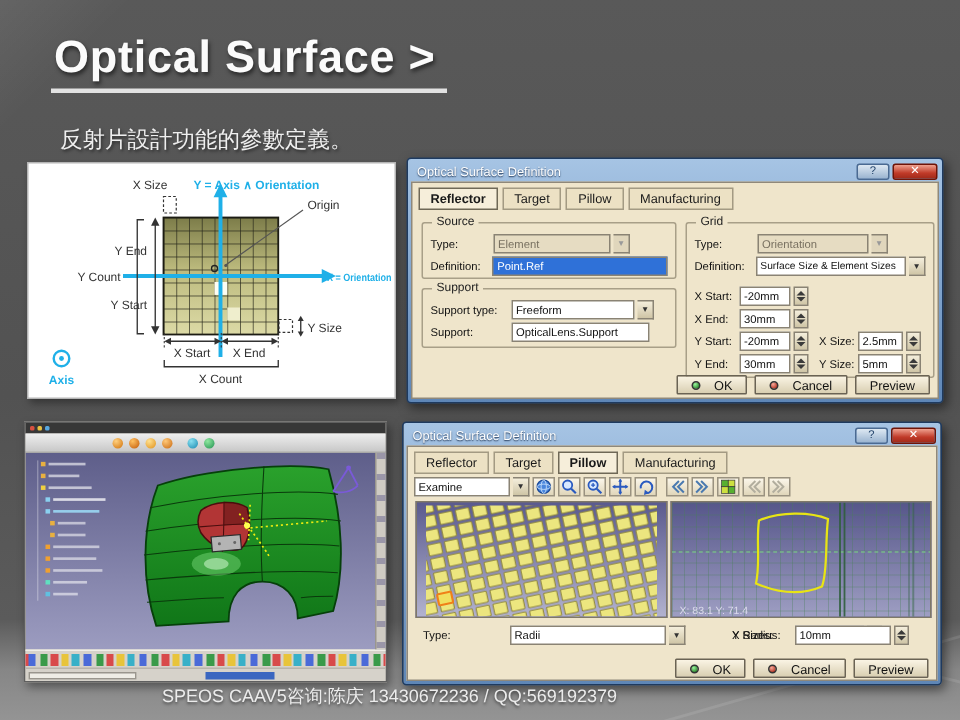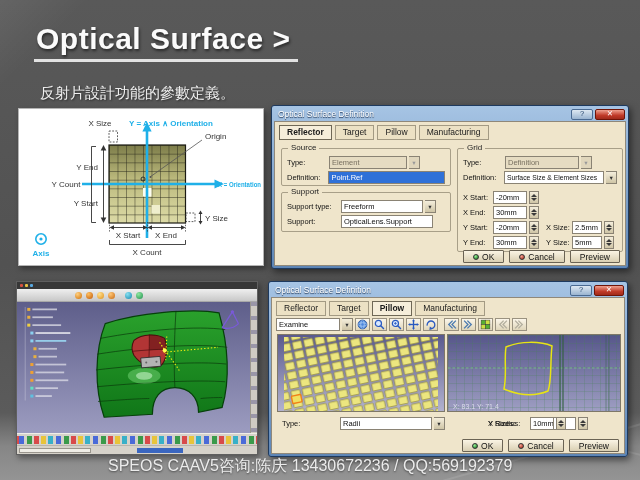--- a/index.html
+++ b/index.html
@@ -7,21 +7,21 @@
   #slide{position:relative;width:640px;height:480px;overflow:hidden;
     font-family:"Liberation Sans",sans-serif;
     background:linear-gradient(to bottom,#595959 0%,#525252 55%,#5b5b5b 86%,#868686 93%,#949494 100%)}
   #slide::before{content:"";position:absolute;top:-60px;left:-60px;width:190px;height:190px;
     background:linear-gradient(135deg,rgba(255,255,255,.16),rgba(255,255,255,0) 55%);pointer-events:none}
   .diagline{position:absolute;height:1.5px;background:rgba(255,255,255,.10)}
   #pgtitle{position:absolute;left:34px;top:22px;font-size:30px;font-weight:bold;color:#fbfbfb;
     letter-spacing:.5px;border-bottom:3px solid #e2e2e2;padding:0 8px 3px 2px;
     text-shadow:1px 2px 3px rgba(0,0,0,.55)}
   #subtitle{position:absolute;left:40px;top:84px;font-size:15px;color:#efefef;text-shadow:1px 1px 2px rgba(0,0,0,.5)}
-  #footer{position:absolute;left:108px;top:456px;font-size:16px;color:#ececec;text-shadow:0 1px 2px rgba(0,0,0,.5)}
+  #footer{position:absolute;left:108px;top:456px;font-size:12px;color:#ececec;text-shadow:0 1px 2px rgba(0,0,0,.5)}
   
   #diagram-panel{position:absolute;left:18px;top:108px;width:246px;height:158px;background:#fff;
     border:1px solid #b5b5b5;box-shadow:2px 3px 5px rgba(0,0,0,.35)}
   svg text{font-family:"Liberation Sans",sans-serif}
   
   .dlg{position:absolute;display:flex;flex-direction:column;padding:1px 2px 2px;border:1px solid #1e3a5f;
     border-radius:3px;background:linear-gradient(#a6c4e4,#5e86b6);box-shadow:2px 3px 7px rgba(0,0,0,.5)}
   .dlg-title{display:flex;align-items:center;height:14px;padding:0 1px}
   .dlg-title .t{flex:1;color:#fff;font-size:8.5px;padding-left:3px;text-shadow:0 1px 1px #1a3050;white-space:nowrap}
   .winbtn{height:11px;border-radius:2px;border:1px solid #54300f2e;display:flex;align-items:center;justify-content:center;
@@ -40,21 +40,21 @@
     display:flex;align-items:center;padding:0 2px;white-space:nowrap;overflow:hidden}
   .field.sel{background:#2f71d8;color:#fff}
   .field.dis{background:#e6dcc2;color:#787060}
   .dd{width:11px;height:13px;background:linear-gradient(#f4eedc,#cfc5a6);border:1px solid #8a8374;border-left:none;
     display:flex;align-items:center;justify-content:center;font-size:5.5px;color:#333}
   .dd.dis{color:#999;background:#e0d6bc}
   .spin{position:relative;width:10px;height:13px;background:linear-gradient(#f4eedc,#cfc5a6);border:1px solid #8a8374}
   .spin::before{content:"";position:absolute;left:1px;top:2px;border-left:3px solid transparent;border-right:3px solid transparent;border-bottom:3.5px solid #3a3a3a}
   .spin::after{content:"";position:absolute;left:1px;bottom:2px;border-left:3px solid transparent;border-right:3px solid transparent;border-top:3.5px solid #3a3a3a}
   .btnrow{position:absolute;right:5px;display:flex;gap:5px}
-  .btn{display:flex;align-items:center;gap:3px;height:13px;background:linear-gradient(#faf4e4,#d9cfb2);
+  .btn{display:flex;align-items:center;gap:9px;height:13px;background:linear-gradient(#faf4e4,#d9cfb2);
     border:1px solid #6a6354;border-radius:1px;font-size:8.5px;color:#111;padding:0 9px;white-space:nowrap}
   .dot{width:6px;height:6px;border-radius:50%;border:1px solid #333}
   .dot.green{background:radial-gradient(circle at 35% 30%,#9cf59c,#0e6a12)}
   .dot.red{background:radial-gradient(circle at 35% 30%,#f8a898,#a01808)}
   
   .tbar{position:absolute;left:4px;top:20px;display:flex;align-items:center;gap:2px}
   .ticon{width:15px;height:13px;border:1px solid #9a9280;background:linear-gradient(#fbf6ea,#e0d6ba);
     display:flex;align-items:center;justify-content:center}
   .panel{position:absolute;top:36px;height:78px;border:1px solid #7e7868;background:#5a5a8e;overflow:hidden}
   
@@ -194,21 +194,21 @@
         </div>
         <div class="frow">
           <span class="lbl" style="width:52px">Support:</span>
           <span class="field" style="width:92px">OpticalLens.Support</span>
         </div>
       </div>
       <div class="group" style="left:182px;top:26px;width:166px;height:104px">
         <span class="glabel">Grid</span>
         <div class="frow">
           <span class="lbl" style="width:40px">Type:</span>
-          <span class="field dis" style="width:74px">Definition</span>
+          <span class="field dis" style="width:74px">Orientation</span>
           <span class="dd dis">▼</span>
         </div>
         <div class="frow">
           <span class="lbl" style="width:40px">Definition:</span>
           <span class="field" style="width:103px;font-size:6.8px">Surface Size &amp; Element Sizes</span>
           <span class="dd">▼</span>
         </div>
         <div class="frow" style="margin-top:7px">
           <span class="lbl" style="width:28px">X Start:</span>
           <span class="field" style="width:34px">-20mm</span>
@@ -495,31 +495,31 @@
           <g stroke="#2f5f3c" stroke-width="1" opacity="0.45">
             <line x1="158" y1="0" x2="158" y2="78"></line>
               <line x1="161" y1="0" x2="161" y2="78"></line>
           </g>
           <path d="M58,12 C72,6 92,6 104,11 C102,27 104,45 100,56 C86,62 70,60 56,54 C59,40 56,25 58,12 Z" fill="none" stroke="#e8e414" stroke-width="1.5"></path>
           <text x="5" y="74" font-size="7" fill="#dcdcec">X: 83.1 Y: 71.4</text>
         </svg>
       </div>
       <div class="frow" style="position:absolute;left:8px;top:118px">
         <span class="lbl" style="width:56px">Type:</span>
-        <span class="field" style="width:92px">Radii</span>
+        <span class="field" style="width:104px">Radii</span>
         <span class="dd">▼</span>
       </div>
       <div class="frow" style="position:absolute;left:214px;top:118px">
         <span class="lbl" style="width:40px">X Sizes:</span>
         <span class="field" style="width:46px">6mm</span>
         <span class="spin"></span>
       </div>
       <div class="frow" style="position:absolute;left:214px;top:118px">
         <span class="lbl" style="width:40px">Y Radius:</span>
-        <span class="field" style="width:24px">10mm</span>
+        <span class="field" style="width:64px">10mm</span>
         <span class="spin"></span>
       </div>
       <div class="btnrow" style="bottom:1px">
         <span class="btn">
             <span class="dot green"></span>
             <span>OK</span>
           </span>
         <span class="btn">
             <span class="dot red"></span>
             <span>Cancel</span>

